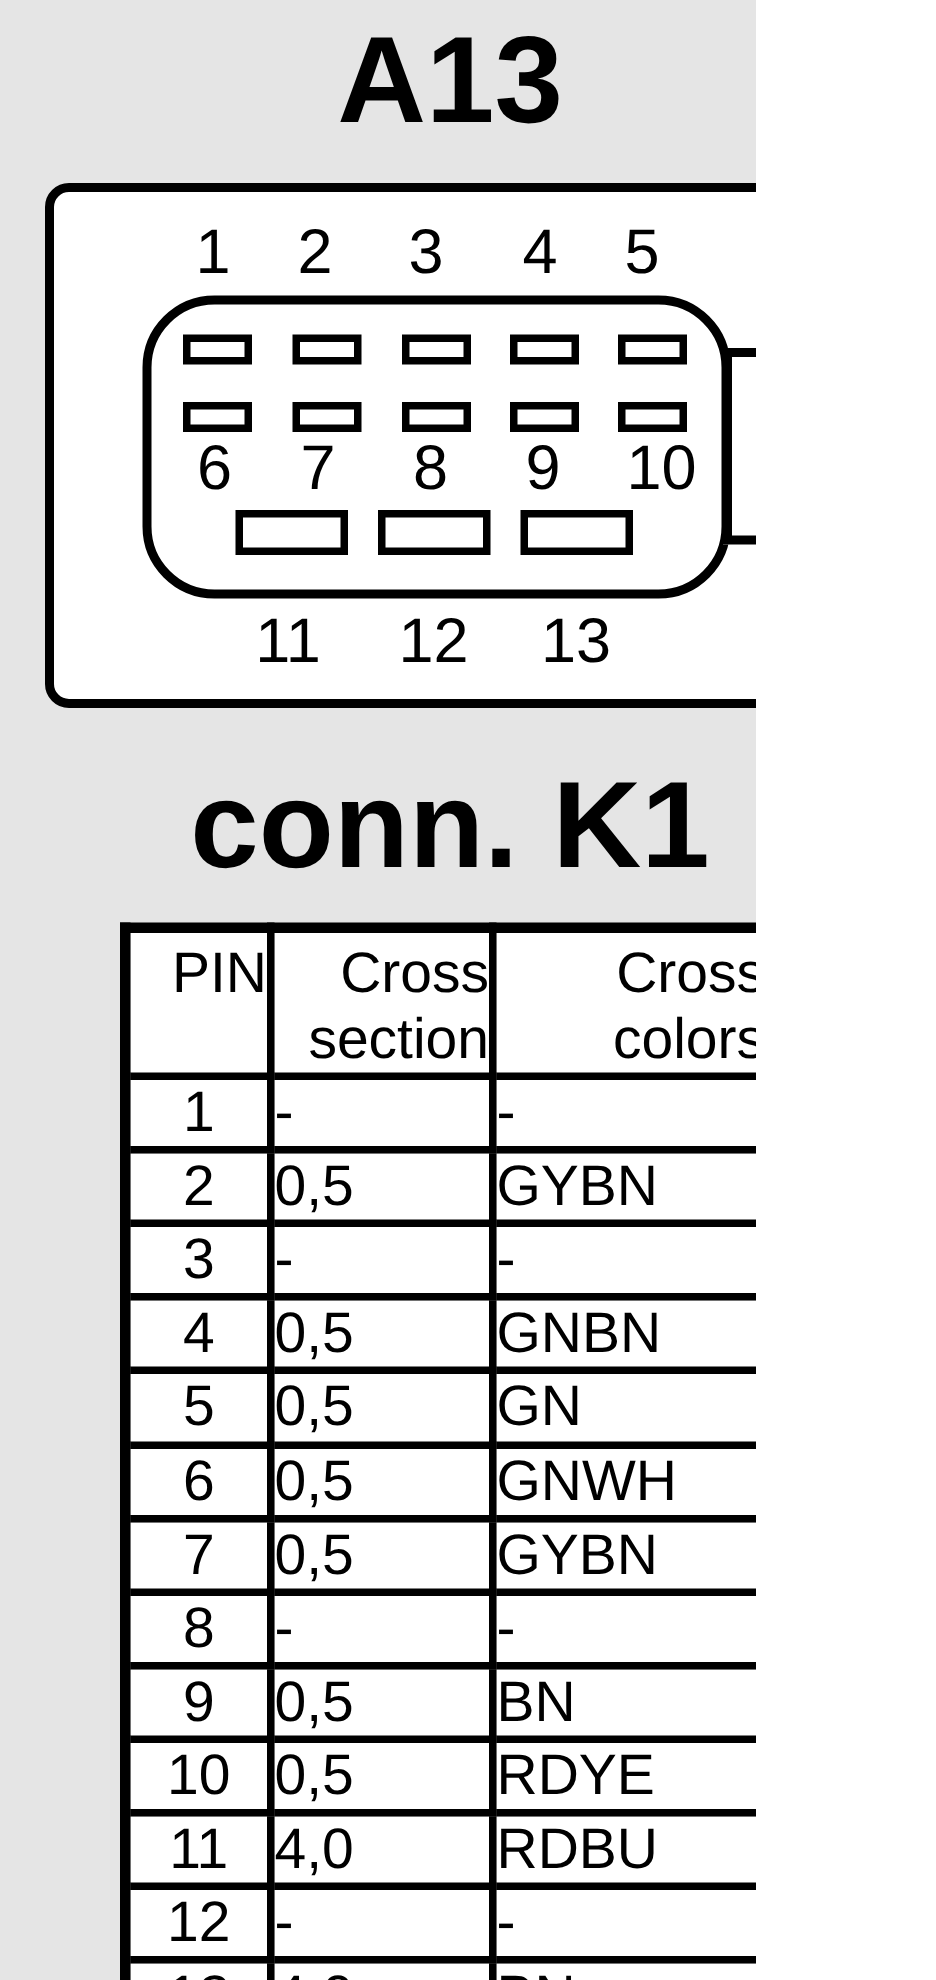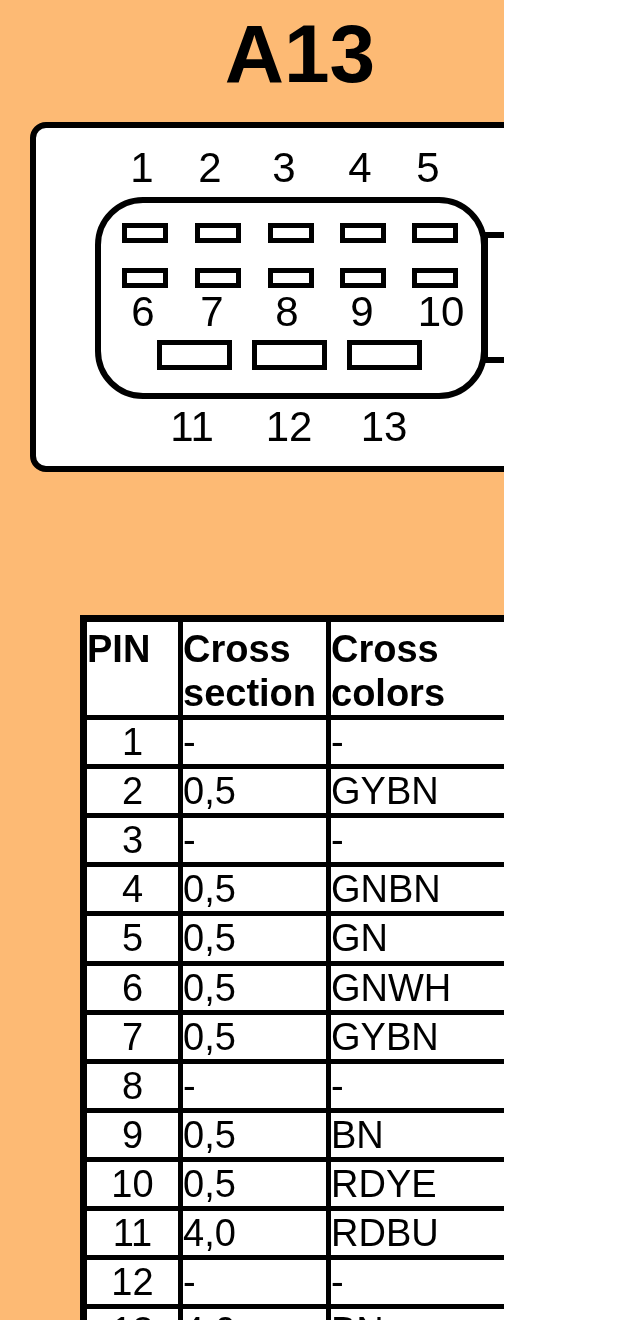--- a/index.html
+++ b/index.html
@@ -1,21 +1,21 @@
 <!DOCTYPE html>
 <html><head>
 <meta charset="utf-8">
 <style>
   html,body{margin:0;padding:0;background:#ffffff;}
   *{box-sizing:border-box;}
   #stage{
     position:relative;
     width:504px;
     height:1320px;
-    background:#fdba74;
+    background:#e5e5e5;
     font-family:"Liberation Sans", sans-serif;
     color:#000000;
     overflow:hidden;
   }
   
   .big-title{
     position:absolute;
     left:0; width:600px;
     text-align:center;
     font-size:82px;
@@ -105,23 +105,23 @@
   #pin-table col.w-cc{width:185px;}
   #pin-table th, #pin-table td{
     border:5px solid #000;
     padding:0;
     background:#fff;
     overflow:hidden;
   }
   #pin-table table, #pin-table{border:7px solid #000;}
   #pin-table th{
     height:96px;
-    font-weight:bold;
+    font-weight:normal;
     vertical-align:top;
-    text-align:left;
+    text-align:right;
     padding-top:5px;
   }
   #pin-table td{
     height:43px;
     vertical-align:middle;
   }
   td.c-pin{text-align:center;}
   td.c-cs, td.c-cc{text-align:left; padding-left:11px;}
 </style>
 </head>
@@ -165,20 +165,21 @@
   <div class="lbl lblrow2 l10">10</div>
 
   <div class="pin-b r3 p-b1"></div>
   <div class="pin-b r3 p-b2"></div>
   <div class="pin-b r3 p-b3"></div>
 
   <div class="lbl lblrow3 l11">11</div>
   <div class="lbl lblrow3 l12">12</div>
   <div class="lbl lblrow3 l13">13</div>
 
+  <div id="title-conn" class="big-title">conn. K1</div>
 
   <table id="pin-table">
     <colgroup>
       <col class="w-pin">
         <col class="w-cs">
         <col class="w-cc">
     </colgroup>
     <thead>
       <tr>
         <th>PIN</th>

